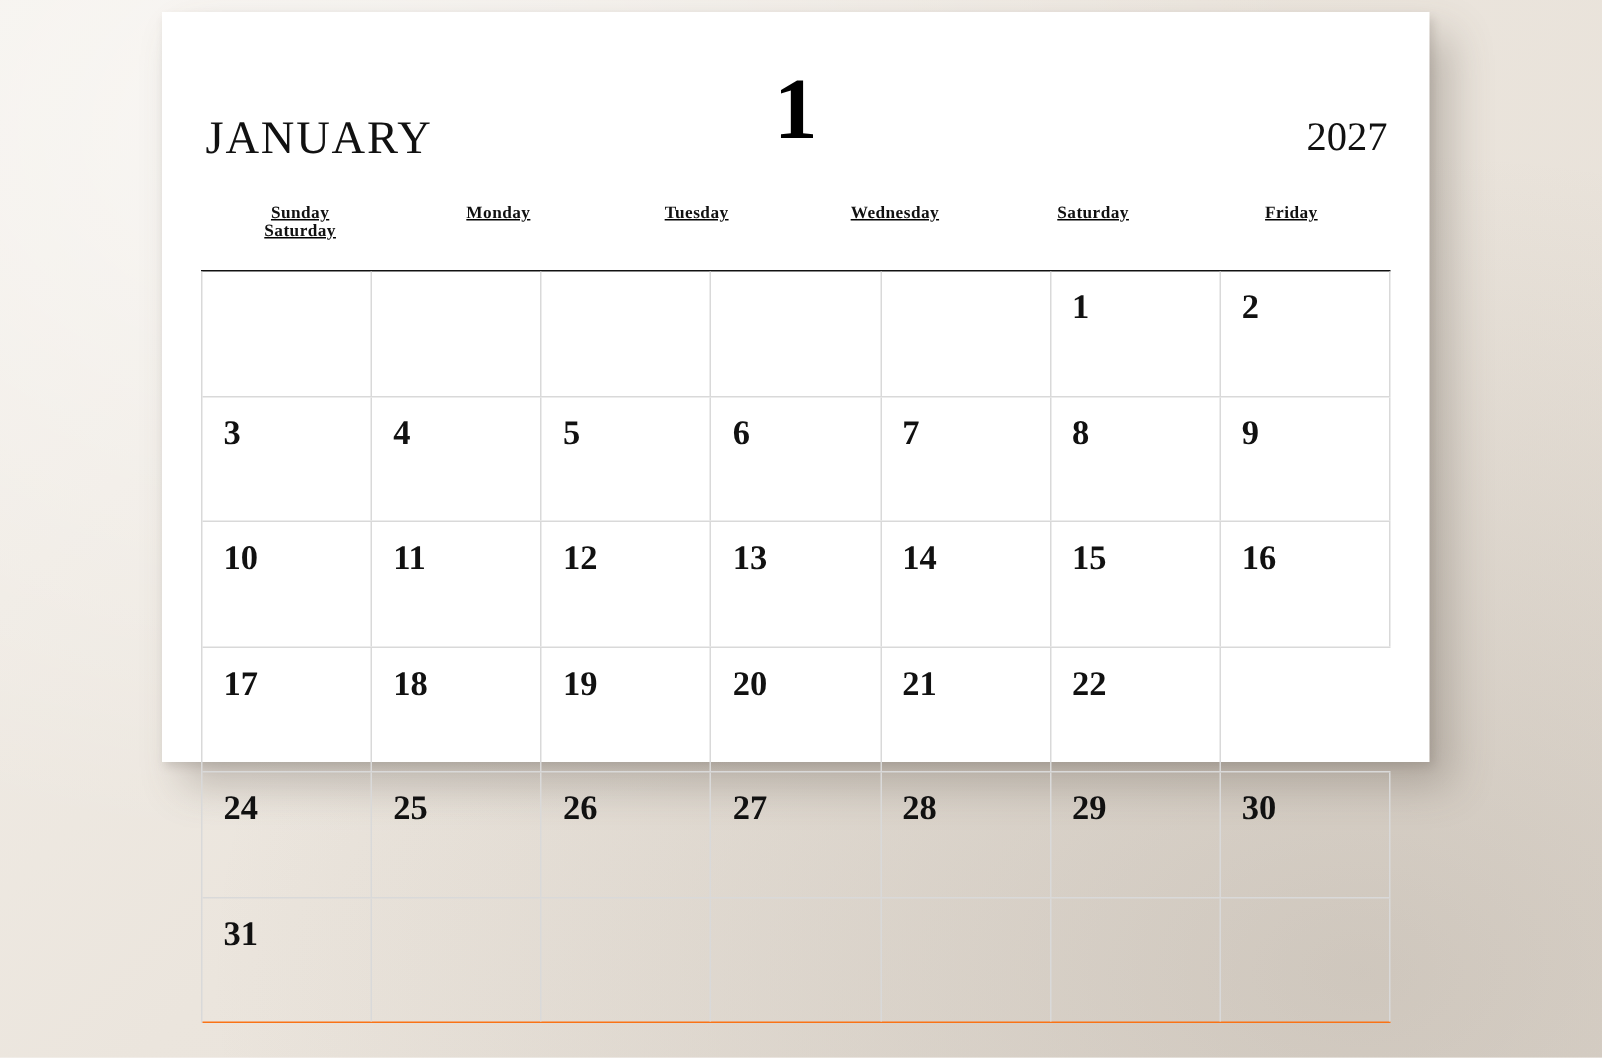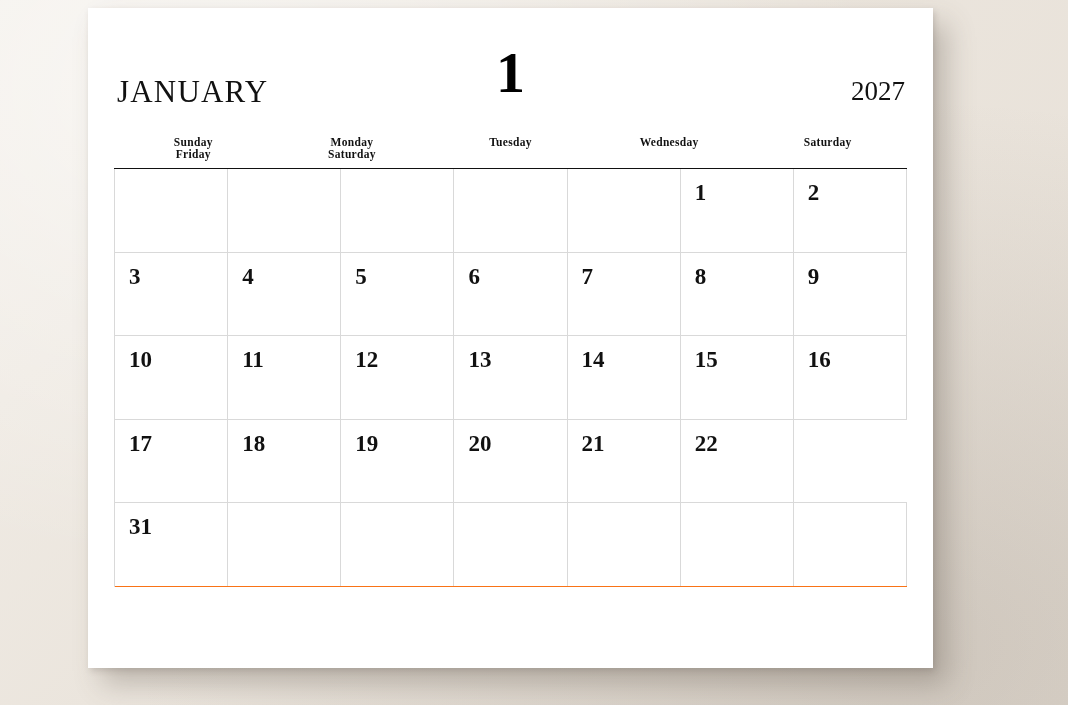--- a/index.html
+++ b/index.html
@@ -26,24 +26,24 @@
     position: absolute;
     left: 0; top: 0; right: 0; bottom: 0;
     background:
       radial-gradient(ellipse at 20% 12%, rgba(255,255,255,0.55) 0%, rgba(255,255,255,0) 55%),
       radial-gradient(ellipse at 85% 92%, rgba(120,108,95,0.22) 0%, rgba(120,108,95,0) 60%);
     pointer-events: none;
   }
 
   #calendar-sheet {
     position: absolute;
-    left: 88px;
+    left: 108px;
     top: 8px;
     width: 845px;
-    height: 660px;
+    height: 500px;
     background: #ffffff;
     box-shadow: 14px 16px 26px rgba(90,80,70,0.30), 2px 3px 6px rgba(90,80,70,0.18);
   }
 
   .sheet-inner {
     position: absolute;
     left: 26px;
     right: 26px;
     top: 0;
     bottom: 0;
@@ -80,23 +80,24 @@
     top: 68px;
     font-size: 27px;
     color: #111;
     font-family: "Liberation Serif", serif;
     text-align: right;
   }
 
   
   .weekday-row {
     display: grid;
-    grid-template-columns: repeat(5, 1fr);
+    grid-template-columns: repeat(6, 1fr);
     border-bottom: 1.5px solid #111;
-    padding-bottom: 8px;
+    padding-bottom: 20px;
+    text-decoration: underline;
   }
   .weekday-cell {
     text-align: center;
     font-size: 11.5px;
     font-weight: bold;
     letter-spacing: 0.3px;
     color: #111;
     font-family: "Liberation Serif", serif;
   }
 
@@ -235,20 +236,43 @@
               <span class="day-num">20</span>
             </div>
           <div class="day-cell">
               <span class="day-num">21</span>
             </div>
           <div class="day-cell">
               <span class="day-num">22</span>
             </div>
         </div>
 
+        <div class="week-row">
+          <div class="day-cell">
+              <span class="day-num">24</span>
+            </div>
+          <div class="day-cell">
+              <span class="day-num">25</span>
+            </div>
+          <div class="day-cell">
+              <span class="day-num">26</span>
+            </div>
+          <div class="day-cell">
+              <span class="day-num">27</span>
+            </div>
+          <div class="day-cell">
+              <span class="day-num">28</span>
+            </div>
+          <div class="day-cell">
+              <span class="day-num">29</span>
+            </div>
+          <div class="day-cell">
+              <span class="day-num">30</span>
+            </div>
+        </div>
 
         <div class="week-row">
           <div class="day-cell">
               <span class="day-num">31</span>
             </div>
           <div class="day-cell empty"></div>
           <div class="day-cell empty"></div>
           <div class="day-cell empty"></div>
           <div class="day-cell empty"></div>
           <div class="day-cell empty"></div>

